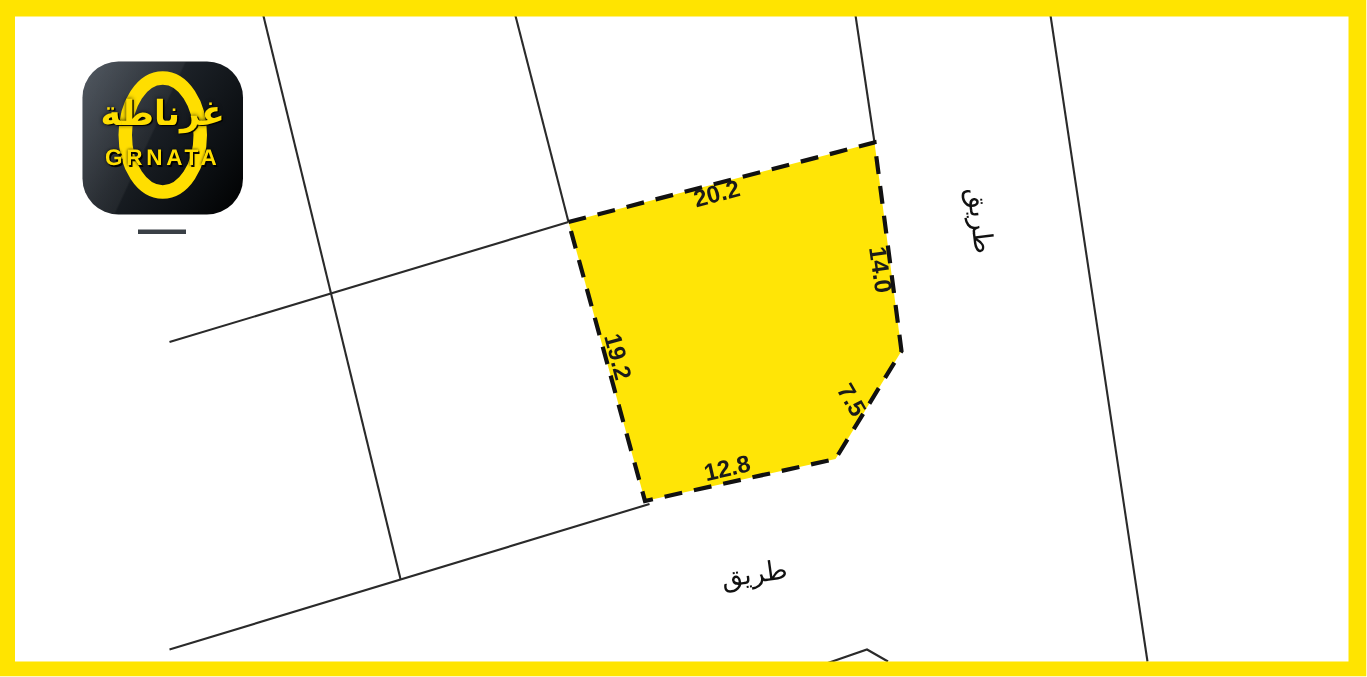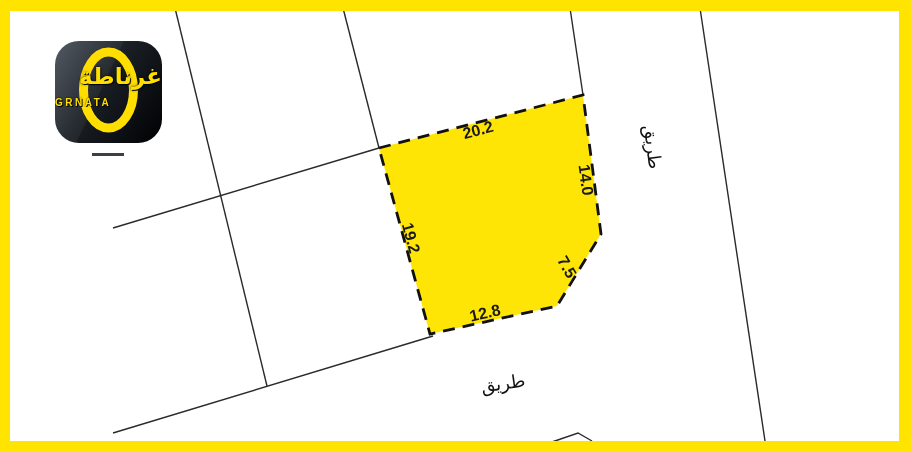--- a/index.html
+++ b/index.html
@@ -44,30 +44,31 @@
     background: linear-gradient(125deg, #39414b 0%, #1b2026 42%, #0a0d10 78%, #000000 100%);
     z-index: 6; overflow: hidden;
   }
   .logo-tile::before {              
     content: ""; position: absolute; inset: 0;
     background: linear-gradient(115deg, rgba(255,255,255,0.13) 0%, rgba(255,255,255,0.05) 44%, rgba(255,255,255,0) 45%);
   }
   .logo-ring-svg { position: absolute; inset: 0; width: 100%; height: 100%; }
   .logo-ar {
     position: absolute; left: 0; right: 0; top: 22px;
-    text-align: right;
+    text-align: center;
     font-family: "DejaVu Sans", sans-serif;
     font-size: 23px; font-weight: bold; color: #ffde00;
     text-shadow: 0 0 3px rgba(0,0,0,0.85), 1px 1px 0 rgba(0,0,0,0.9);
     line-height: 1.2;
   }
   .logo-en {
     position: absolute; left: 0; right: 0; top: 56px;
+    text-align: center;
     font-family: "Liberation Sans", sans-serif;
-    font-size: 10px; font-weight: bold; letter-spacing: 2.5px;
+    font-size: 15px; font-weight: bold; letter-spacing: 2.5px;
     color: #ffde00;
     text-shadow: 0 0 2px rgba(0,0,0,0.9), 1px 1px 0 rgba(0,0,0,0.95);
   }
   .logo-dash {
     position: absolute; left: 92px; top: 153px;
     width: 32px; height: 3px; background: #3a4046; z-index: 6;
   }
 </style>
 </head>
 <body>

